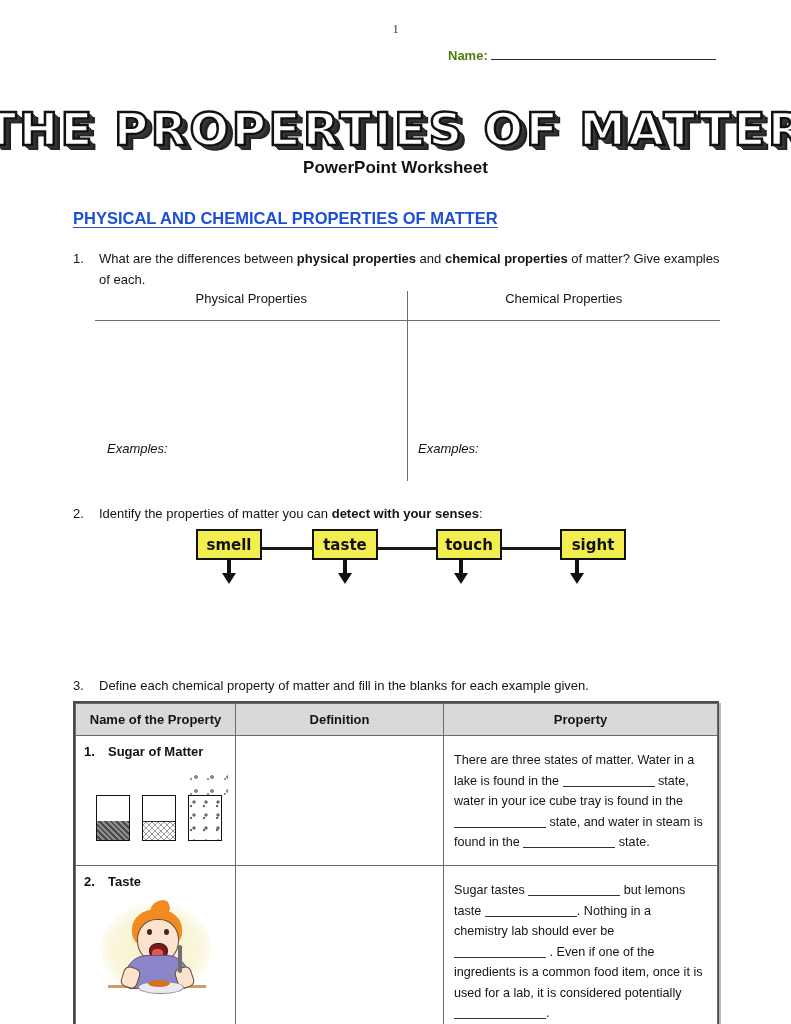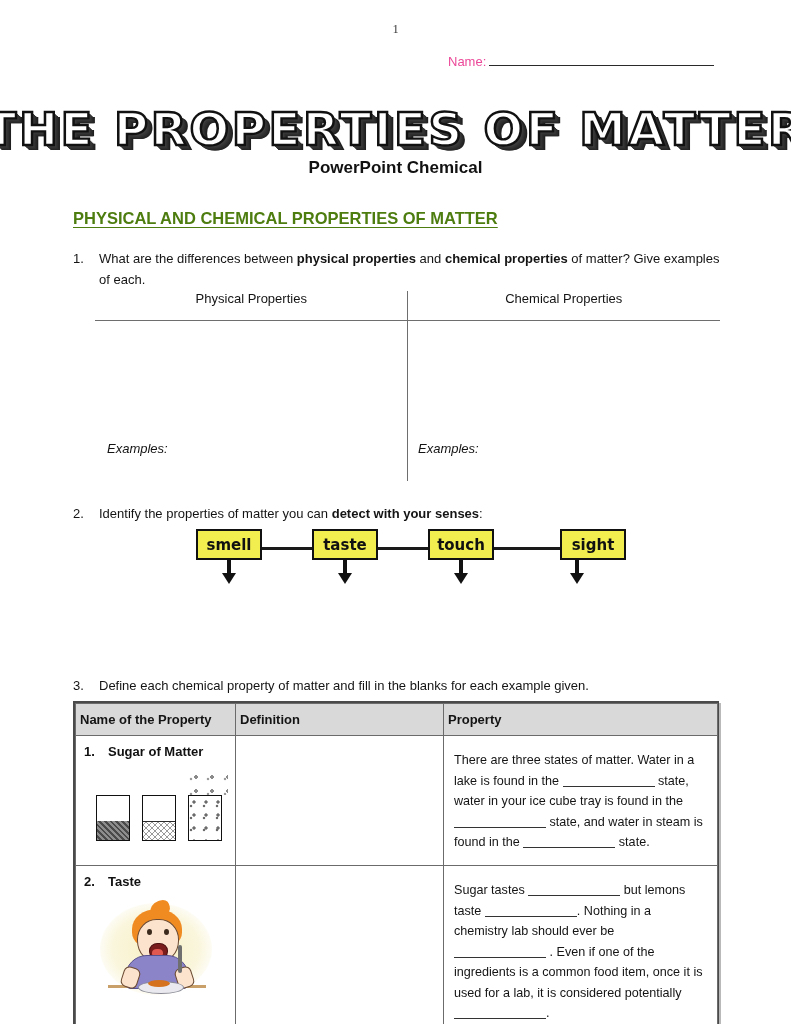--- a/index.html
+++ b/index.html
@@ -29,26 +29,27 @@
     width: 791px;
     text-align: center;
     font-size: 12.5px;
     color: #3a3a3a;
     font-family: "Liberation Serif", serif;
   }
 
   
   .namedate {
     position: absolute;
-    top: 50px;
+    top: 44px;
     left: 448px;
     width: 300px;
     font-size: 13px;
     line-height: 23px;
-    color: #ec4899;
+    color: #4d7c0f;
+    font-weight: bold;
   }
   .namedate .row {
     display: flex;
     align-items: baseline;
     white-space: nowrap;
   }
   .namedate .lbl { margin-right: 3px; }
   .namedate .rule {
     display: inline-block;
     border-bottom: 1.3px solid #2a2a2a;
@@ -89,21 +90,21 @@
     font-weight: bold;
     color: #111111;
   }
 
   
   .section-heading {
     position: absolute;
     left: 73px;
     font-size: 16.5px;
     font-weight: bold;
-    color: #4d7c0f;
+    color: #1d4ed8;
     text-decoration: underline;
     text-underline-offset: 3px;
   }
   #sec-heading-1 { top: 209px; }
   #sec-heading-2 { top: 635px; }
 
   
   .question {
     position: absolute;
     display: flex;
@@ -192,21 +193,21 @@
     align-items: center;
     justify-content: center;
     font-size: 15px;
     font-weight: bold;
     color: #111111;
     font-family: "DejaVu Sans", sans-serif;
     z-index: 2;
   }
   .sense-box:nth-of-type(1) { left: 0px; }
   .sense-box:nth-of-type(2) { left: 116px; }
-  .sense-box:nth-of-type(3) { left: 232px; }
+  .sense-box:nth-of-type(3) { left: 240px; }
   .sense-box:nth-of-type(4) { left: 364px; }
   .sense-arrow {
     position: absolute;
     top: 31px;
     width: 0;
     height: 0;
     z-index: 2;
   }
   .sense-arrow .stem {
     position: absolute;
@@ -249,21 +250,21 @@
   }
   .prop-table th, .prop-table td {
     border: 1px solid #6b6b6b;
     vertical-align: top;
     box-sizing: border-box;
   }
   .prop-table thead th {
     background: #d9d9d9;
     font-size: 13px;
     font-weight: bold;
-    text-align: left;
+    text-align: center;
     padding: 8px 4px 8px;
     color: #141414;
   }
   .col-name  { width: 160px; }
   .col-def   { width: 208px; }
   .col-ex    { width: 274px; }
 
   .prop-table td.cell-name {
     padding: 8px 6px 8px 8px;
   }
@@ -461,21 +462,21 @@
   <div class="page-number">1</div>
 
   <div class="namedate">
     <div class="row">
       <span class="lbl">Name:</span>
       <span class="rule name"></span>
     </div>
   </div>
 
   <div class="banner">THE PROPERTIES OF MATTER</div>
-  <div class="subtitle">PowerPoint Chemical</div>
+  <div class="subtitle">PowerPoint Worksheet</div>
 
   <div class="section-heading" id="sec-heading-1">PHYSICAL AND CHEMICAL PROPERTIES OF MATTER</div>
 
   <div class="question" id="question-1">
     <span class="qnum">1.</span>
     <span class="qtext"><span>What are the differences between </span><b>physical properties</b><span> and </span><b>chemical properties</b><span> of matter?  Give examples of each.</span></span>
   </div>
 
   <div class="compare">
     <div class="head">

